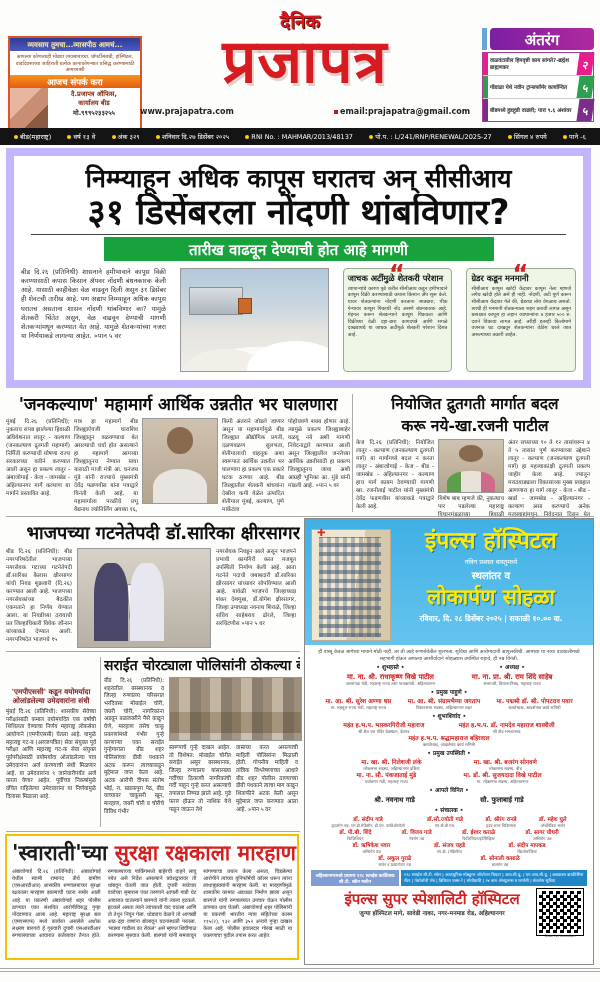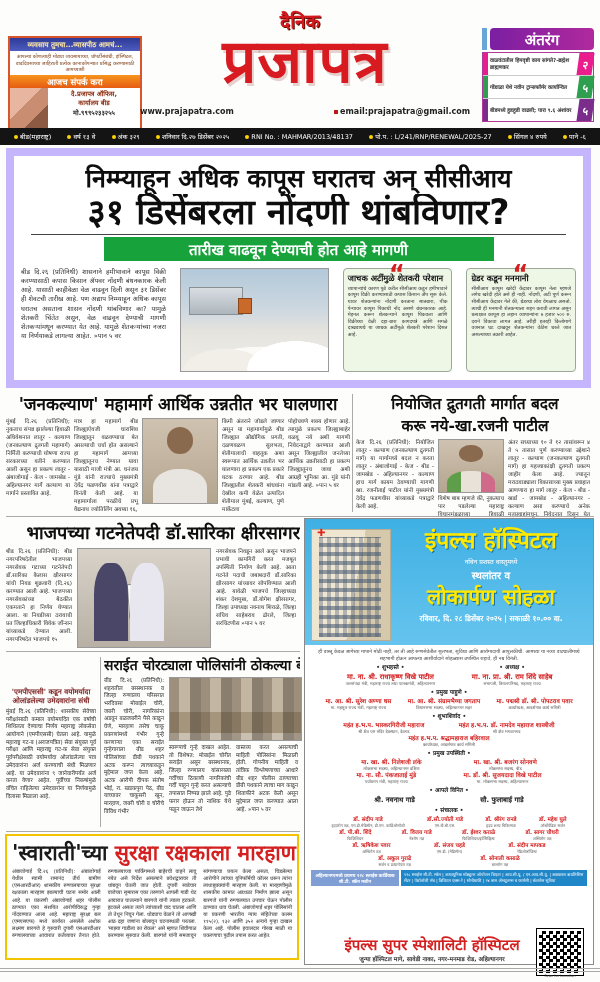--- a/index.html
+++ b/index.html
@@ -82,21 +82,21 @@
   .sec-label{font-size:5.8px;font-weight:bold;color:#222;text-align:center;margin:2px 0 1px 0;}
   .pers-row{display:flex;justify-content:space-evenly;}
   .pers{text-align:center;padding:0 2px;}
   .pers-name{font-size:6.8px;font-weight:bold;color:#d42020;white-space:nowrap;}
   .pers-role{font-size:4.2px;color:#555;}
   .doc .pers-name{font-size:5.6px;}
   .doc .pers-role{font-size:3.9px;}
   .hosp-bluebar{display:flex;gap:2px;margin-top:3px;}
   .hosp-blue-left{width:84px;background:#7f9fd4;color:#fff;font-size:4.6px;font-weight:bold;text-align:center;padding:2px;}
   .hosp-blue-right{flex:1;background:#1f86c8;color:#fff;font-size:4.1px;line-height:1.3;padding:2px 3px;}
-  .hosp-footer{position:relative;padding:8px 6px;margin-top:40px;}
+  .hosp-footer{position:relative;padding:2px 6px;}
   .hosp-fname{font-size:15px;font-weight:900;color:#d42020;text-align:center;width:230px;}
   .hosp-faddr{font-size:6px;font-weight:bold;color:#333;text-align:center;width:230px;margin-top:1px;}
   .hosp-fphone{font-size:9.5px;font-weight:900;color:#222;text-align:center;width:230px;margin-top:2px;}
   .qr{position:absolute;right:4px;top:3px;width:42px;height:42px;background:conic-gradient(#000 25%,#fff 0 50%,#000 0 75%,#fff 0) 0 0/7px 7px;border:2px solid #fff;outline:1px solid #000;}
   .qr-label{position:absolute;right:4px;top:48px;width:46px;font-size:3.6px;text-align:center;color:#333;}
 </style>
 </head>
 <body>
 
 <div class="abs ad-left">

